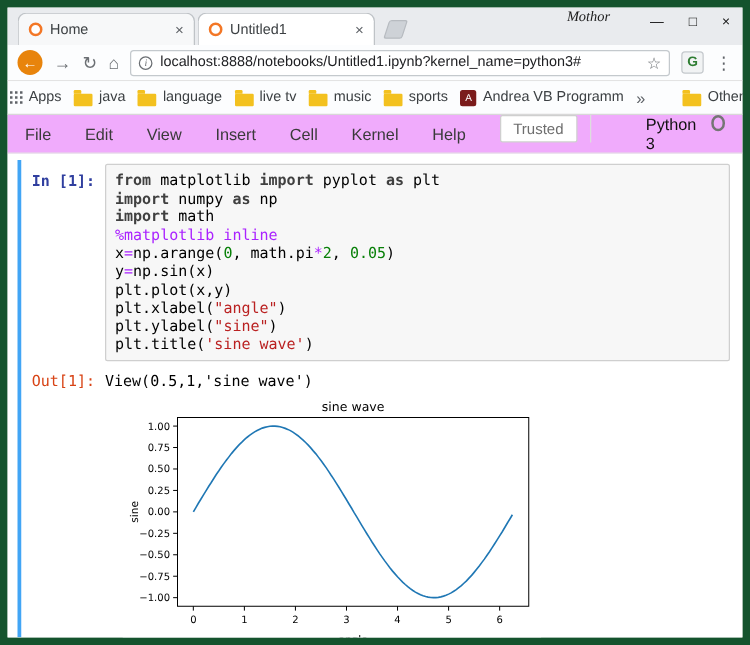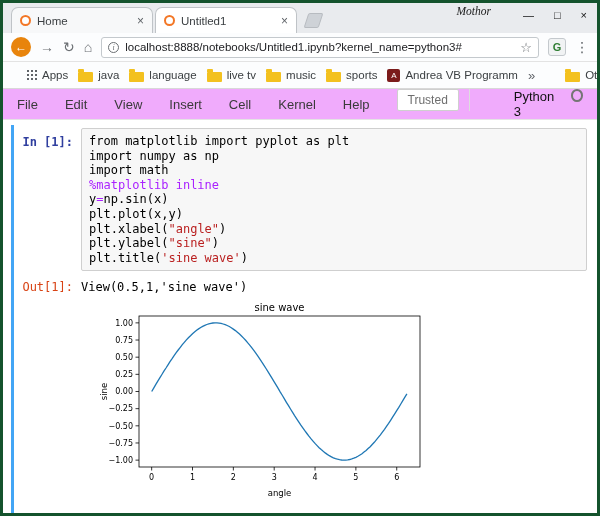--- a/index.html
+++ b/index.html
@@ -1,20 +1,20 @@
 <!DOCTYPE html>
 <html><head>
 <meta charset="utf-8">
 <style>
   * { box-sizing: border-box; }
   body { margin: 0; background: #f0f0f0; font-family: "Liberation Sans", sans-serif; }
 
   .window {
     width: 600px; height: 516px; margin: 0 auto;
-    border: 3px solid #14532d; background: #fff;
+    border: 6px solid #14532d; background: #fff;
     position: relative; overflow: hidden;
     display: flex; flex-direction: column;
   }
 
   
   .tabstrip { height: 30px; background: #e9ebee; display: flex; align-items: flex-end; padding-left: 8px; position: relative; flex: none; }
   .tab {
     display: flex; align-items: center; gap: 6px;
     height: 26px; width: 142px; padding: 0 8px;
     background: #f7f8f9; border: 1px solid #bfc3c7; border-bottom: none;
@@ -34,21 +34,21 @@
   .back-btn { width: 20px; height: 20px; border-radius: 50%; background: #e8840c; color: #fff; display: flex; align-items: center; justify-content: center; font-size: 12px; flex: none; }
   .nav-icon { color: #6b6f73; font-size: 14px; line-height: 1; }
   .urlbox { flex: 1; height: 21px; background: #fff; border: 1px solid #c4c9cd; border-radius: 3px; display: flex; align-items: center; padding: 0 6px; gap: 6px; min-width: 0; }
   .info-icon { width: 11px; height: 11px; border-radius: 50%; border: 1px solid #6b6f73; color: #6b6f73; font-size: 8px; display: flex; align-items: center; justify-content: center; flex: none; font-family: "Liberation Serif", serif; font-style: italic; }
   .url-text { flex: 1; font-size: 11.5px; color: #202124; white-space: nowrap; overflow: hidden; }
   .star-icon { color: #6b6f73; font-size: 13px; flex: none; }
   .g-btn { width: 18px; height: 18px; border: 1px solid #c4c9cd; border-radius: 3px; background: #f1f3f4; color: #2e7d32; font-weight: bold; font-size: 11px; display: flex; align-items: center; justify-content: center; flex: none; }
   .menu-dots { color: #5f6368; font-size: 14px; letter-spacing: 0; }
 
   
-  .bookmarks { height: 27px; background: #fcfdfe; border-bottom: 1px solid #d8d8d8; display: flex; align-items: center; padding: 0 24px; gap: 10px; font-size: 11.5px; color: #3c4043; flex: none; }
+  .bookmarks { height: 27px; background: #fcfdfe; border-bottom: 1px solid #d8d8d8; display: flex; align-items: center; padding: 0 2px; gap: 10px; font-size: 11.5px; color: #3c4043; flex: none; }
   .bm { display: flex; align-items: center; gap: 5px; white-space: nowrap; }
   .apps-grid { width: 10px; height: 10px; position: relative; display: inline-block; }
   .apps-grid::before { content: ""; position: absolute; width: 2px; height: 2px; background: #5f6368;
     box-shadow: 4px 0 0 #5f6368, 8px 0 0 #5f6368, 0 4px 0 #5f6368, 4px 4px 0 #5f6368, 8px 4px 0 #5f6368, 0 8px 0 #5f6368, 4px 8px 0 #5f6368, 8px 8px 0 #5f6368; }
   .folder { width: 15px; height: 10px; background: #f3c11f; border-radius: 1px; position: relative; margin-top: 3px; flex: none; }
   .folder::before { content: ""; position: absolute; top: -3px; left: 0; width: 6px; height: 3px; background: #f3c11f; border-radius: 1px 1px 0 0; }
   .site-ico { width: 13px; height: 13px; background: #7b1b1b; border-radius: 2px; color: #fff; font-size: 8px; display: flex; align-items: center; justify-content: center; flex: none; }
   .bm-overflow { color: #5f6368; font-size: 13px; }
   .bm-spacer { flex: 1; }
   .bm-sep { width: 1px; height: 16px; background: #d2d2d2; }
@@ -63,21 +63,21 @@
   .kernel-circle { width: 13px; height: 13px; border: 2px solid #757575; border-radius: 50%; }
 
   
   .nb-body { flex: 1; background: #fff; position: relative; padding: 8px 8px 0 8px; overflow: hidden; }
   .cell-left-bar { position: absolute; left: 8px; top: 5px; bottom: 0; width: 3px; background: #42a5f5; }
   .cell-input { display: flex; margin-left: 8px; }
   .prompt-col { width: 62px; flex: none; text-align: right; padding-right: 8px; font-family: "DejaVu Sans Mono", monospace; font-size: 12px; }
   .in-prompt { color: #303F9F; padding-top: 7px; font-weight: bold; }
   .code-box { flex: 1; margin-right: 2px; background: #f7f7f7; border: 1px solid #cfcfcf; border-radius: 2px; padding: 5px 7px; font-family: "DejaVu Sans Mono", monospace; font-size: 12px; line-height: 14.6px; }
   .code-line { white-space: pre; }
-  .tok-kw { color: #000000; font-weight: normal; }
+  .tok-kw { color: #404040; font-weight: bold; }
   .tok-pl { color: #000; }
   .tok-mg { color: #AA22FF; }
   .tok-op { color: #AA22FF; }
   .tok-num { color: #088008; }
   .tok-str { color: #BA2121; }
 
   .out-row { display: flex; margin-left: 8px; margin-top: 9px; }
   .out-prompt { color: #D84315; }
   .out-text { font-family: "DejaVu Sans Mono", monospace; font-size: 12px; color: #000; }
 
@@ -181,20 +181,21 @@
   <div class="nb-body">
     <div class="cell-left-bar"></div>
 
     <div class="cell-input">
       <div class="prompt-col in-prompt">In [1]:</div>
       <div class="code-box">
           <div class="code-line"><span class="tok-kw">from</span><span class="tok-pl"> matplotlib </span><span class="tok-kw">import</span><span class="tok-pl"> pyplot </span><span class="tok-kw">as</span><span class="tok-pl"> plt</span></div>
           <div class="code-line"><span class="tok-kw">import</span><span class="tok-pl"> numpy </span><span class="tok-kw">as</span><span class="tok-pl"> np</span></div>
           <div class="code-line"><span class="tok-kw">import</span><span class="tok-pl"> math</span></div>
           <div class="code-line"><span class="tok-mg">%matplotlib inline</span></div>
+          <div class="code-line"><span class="tok-pl">x</span><span class="tok-op">=</span><span class="tok-pl">np.arange(</span><span class="tok-num">0</span><span class="tok-pl">, math.pi</span><span class="tok-op">*</span><span class="tok-num">2</span><span class="tok-pl">, </span><span class="tok-num">0.05</span><span class="tok-pl">)</span></div>
           <div class="code-line"><span class="tok-pl">y</span><span class="tok-op">=</span><span class="tok-pl">np.sin(x)</span></div>
           <div class="code-line"><span class="tok-pl">plt.plot(x,y)</span></div>
           <div class="code-line"><span class="tok-pl">plt.xlabel(</span><span class="tok-str">"angle"</span><span class="tok-pl">)</span></div>
           <div class="code-line"><span class="tok-pl">plt.ylabel(</span><span class="tok-str">"sine"</span><span class="tok-pl">)</span></div>
           <div class="code-line"><span class="tok-pl">plt.title(</span><span class="tok-str">'sine wave'</span><span class="tok-pl">)</span></div>
         </div>
     </div>
 
     <div class="out-row">
       <div class="prompt-col out-prompt">Out[1]:</div>

